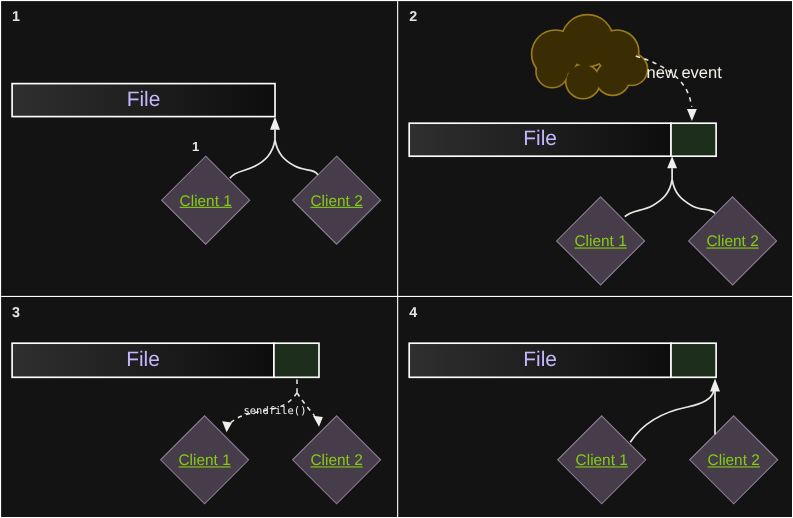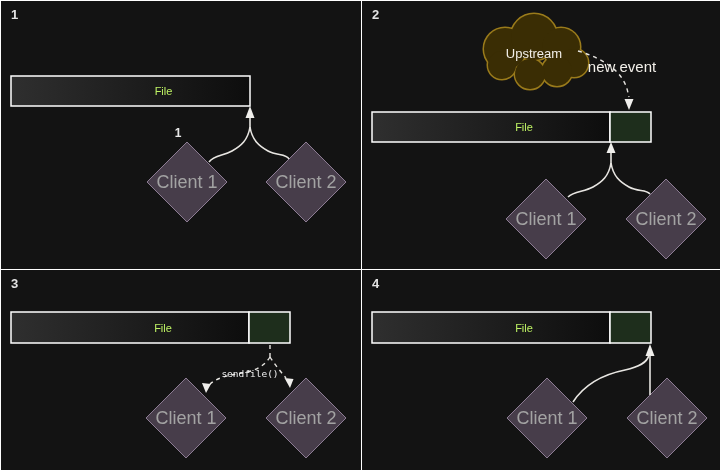--- a/index.html
+++ b/index.html
@@ -14,22 +14,22 @@
   .panel{position:absolute;}
   .p1{left:0;top:0;width:360px;height:268px;}
   .p2{left:361px;top:0;width:359px;height:268px;}
   .p3{left:0;top:269px;width:360px;height:202px;}
   .p4{left:361px;top:269px;width:359px;height:202px;}
   .panel svg{position:absolute;left:0;top:0;}
   .panel-num{
     position:absolute;left:10px;top:6px;font-size:13px;font-weight:bold;color:#e3e3e3;
   }
   .lbl{position:absolute;display:flex;align-items:center;justify-content:center;}
-  .file-lbl{font-size:11px;color:#bef264;margin-left:33px;}
-  .client-lbl{font-size:18px;color:#a3a3a3;}
+  .file-lbl{font-size:19px;color:#c4b5fd;}
+  .client-lbl{font-size:14px;color:#84cc16;text-decoration:underline;}
   .cloud-lbl{font-size:13px;color:#f2efe9;}
   .event-lbl{font-size:15px;font-weight:400;color:#f2efe9;}
   .step-lbl{font-size:12px;font-weight:600;color:#e8e8e8;}
   .syscall-lbl{font-family:"DejaVu Sans Mono",monospace;font-size:9.5px;font-weight:400;color:#f0f0f0;}
   .arrow{stroke:#e8e6e2;stroke-width:1.6;fill:none;}
   .arrow-dash{stroke:#e8e6e2;stroke-width:1.4;fill:none;stroke-dasharray:4 4;}
   .ahead{fill:#f0efec;stroke:none;}
   .diamond{fill:#473d4a;stroke:#8d7c94;stroke-width:1;}
   .filebar{fill:url(#fileGrad);stroke:#ffffff;stroke-width:1.5;}
   .filebar3{fill:url(#fileGrad3);stroke:#ffffff;stroke-width:1.5;}
@@ -89,21 +89,20 @@
       <path class="arrow-dash" d="M 216 50 C 240 57 262 70 266 92 L 267 96"></path>
       <polygon class="ahead" points="267,109 262.5,98 271.5,98"></polygon>
       <polygon class="diamond" points="184,178 224,218 184,258 144,218"></polygon>
       <polygon class="diamond" points="304,178 344,218 304,258 264,218"></polygon>
       <path class="arrow" d="M 249 152 L 249 162"></path>
       <path class="arrow" d="M 249 162 C 247 175 240 181 231 186 C 222 191 212 190 206 196"></path>
       <path class="arrow" d="M 249 162 C 251 175 258 181 267 186 C 276 191 284 188 288 193"></path>
       <polygon class="ahead" points="249,141 244.5,152 253.5,152"></polygon>
     </svg>
     <div class="panel-num">2</div>
-    <div class="lbl cloud-lbl" style="left:122px;top:45px;width:100px;height:15px;">Upstream</div>
     <div class="lbl event-lbl" style="left:224px;top:58px;width:72px;height:14px;">new event</div>
     <div class="lbl file-lbl" style="left:10px;top:111px;width:238px;height:30px;">File</div>
     <div class="lbl client-lbl" style="left:139px;top:209px;width:90px;height:18px;">Client 1</div>
     <div class="lbl client-lbl" style="left:259px;top:209px;width:90px;height:18px;">Client 2</div>
   </div>
 
   <div class="panel p3">
     <svg width="360" height="202">
       <defs>
         <linearGradient id="fileGrad3" x1="0" y1="0" x2="1" y2="0">

